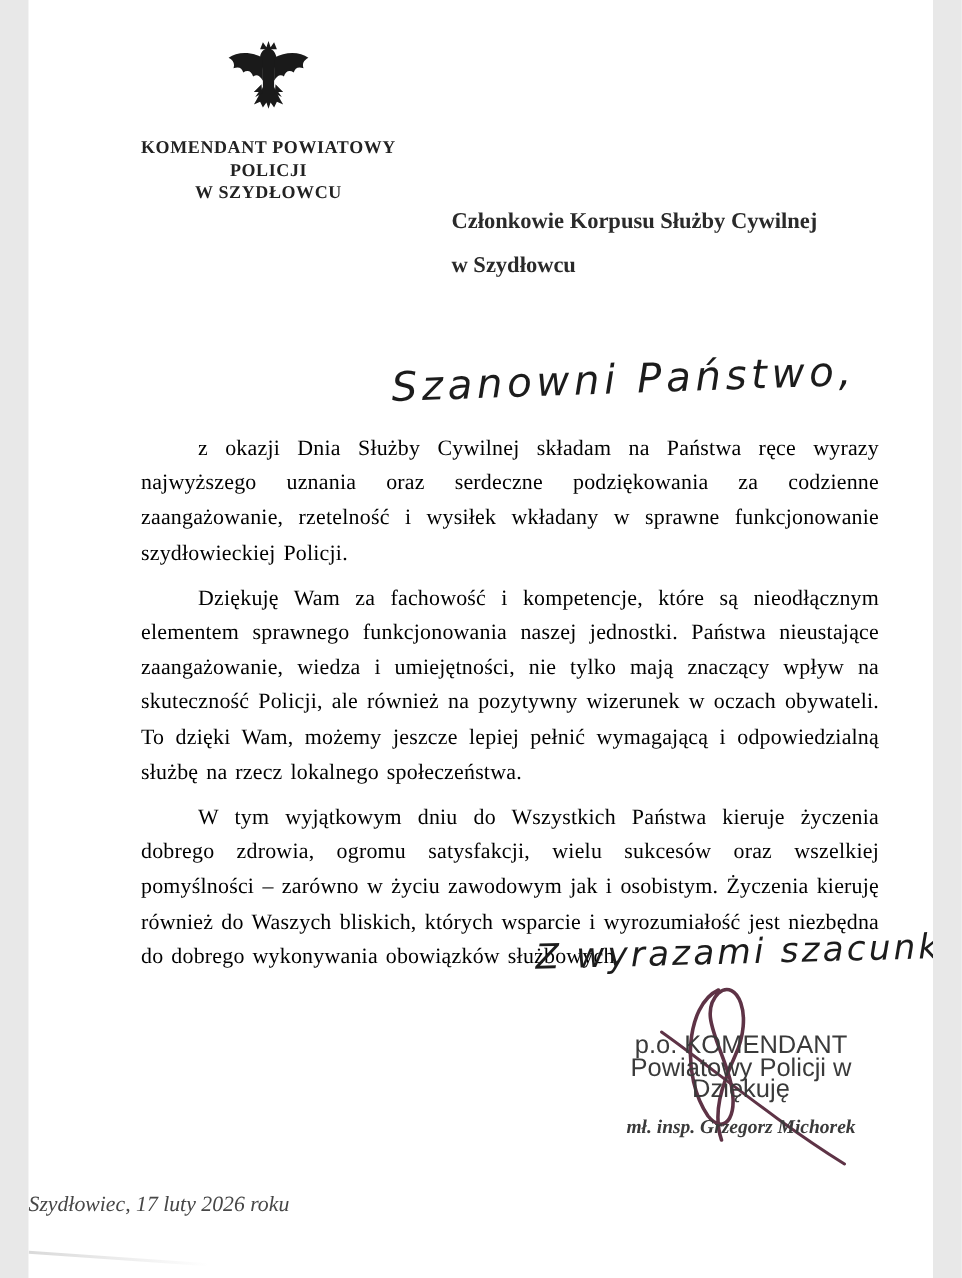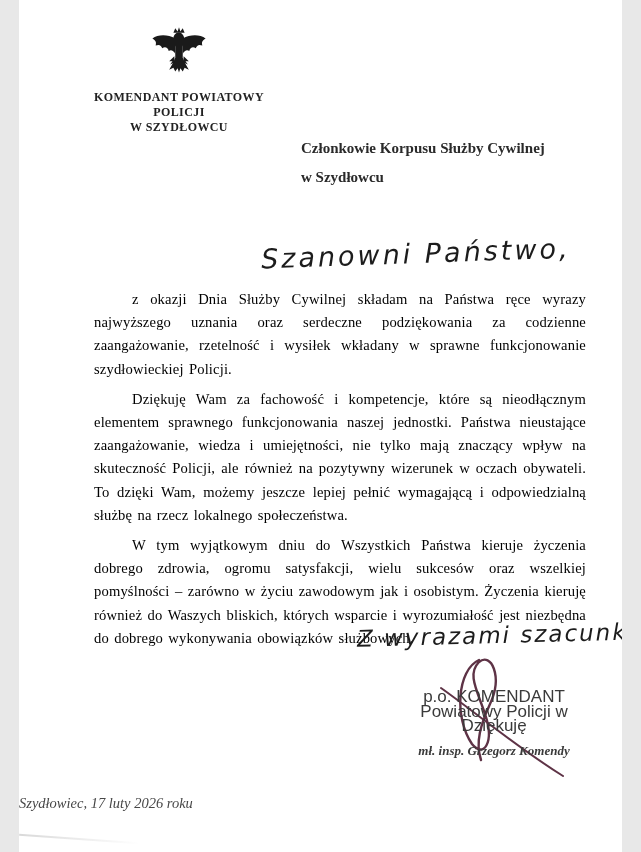--- a/index.html
+++ b/index.html
@@ -183,19 +183,19 @@
   <div class="handwriting closing">Z wyrazami szacunku</div>
 
   <svg class="signature-scrawl" viewBox="0 0 150 128" xmlns="http://www.w3.org/2000/svg" aria-hidden="true">
     <path d="M52,8 C30,18 27,66 45,92 C56,106 68,92 58,62 C50,38 40,22 52,10 C64,0 76,24 63,52 C54,72 48,90 54,108" fill="none" stroke="#5e3346" stroke-width="2.4" stroke-linecap="round"></path>
     <path d="M14,36 C48,60 88,94 136,124" fill="none" stroke="#5e3346" stroke-width="2" stroke-linecap="round"></path>
   </svg>
 
   <div class="signature-block">
     <div class="sig-position">p.o. KOMENDANT</div>
     <div class="sig-position">Powiatowy Policji w Dziękuję</div>
-    <div class="sig-name">mł. insp. Grzegorz Komendy</div>
+    <div class="sig-name">mł. insp. Grzegorz Michorek</div>
   </div>
 
   <div class="date-line">Szydłowiec, 17 luty 2026 roku</div>
 
   <div class="scan-artifact"></div>
 </div>
 
 </body></html>

